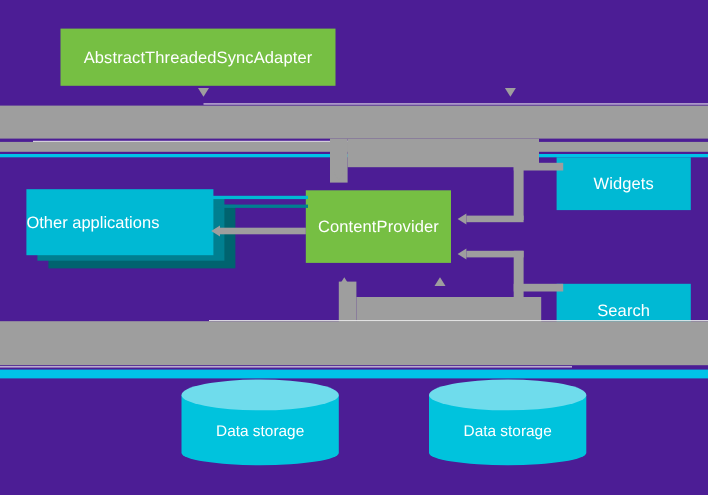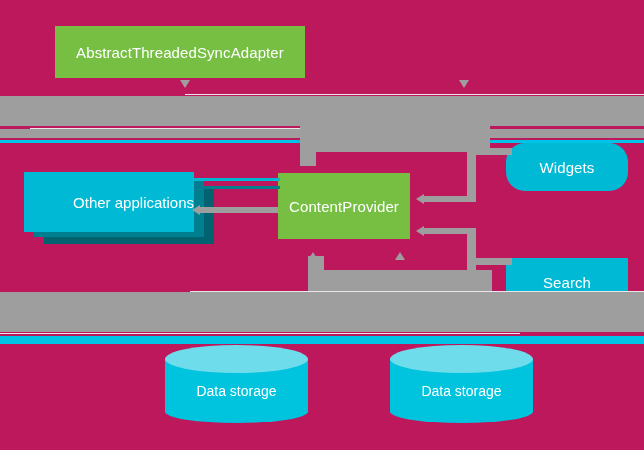--- a/index.html
+++ b/index.html
@@ -1,19 +1,19 @@
 <!DOCTYPE html>
 <html><head>
 <meta charset="utf-8">
 <style>
   html,body{margin:0;padding:0;background:#000;}
   #stage{
     position:relative;
     width:644px;height:450px;
-    background:#be185d;
+    background:#4c1d95;
     overflow:hidden;
     font-family:"Liberation Sans", sans-serif;
   }
 
   
   .node{
     position:absolute;
     display:flex;
     align-items:center;
     justify-content:center;
@@ -30,21 +30,21 @@
   
   .stack{ position:absolute; }
   .stack .card{
     position:absolute;
     box-sizing:border-box;
   }
   .stack .back2{ background:#00636f; }
   .stack .back1{ background:#007f90; }
   .stack .front{
     background:#00b9d4;
-    display:flex;align-items:center;justify-content:flex-end;
+    display:flex;align-items:center;justify-content:flex-start;
     color:#fff;font-size:15px;white-space:nowrap;
   }
 
   
   .cyl{ position:absolute; }
   .cyl .body{
     position:absolute;left:0;right:0;
     background:#00c3dd;
     border-radius:0 0 50% 50%/0 0 18% 18%;
   }
@@ -104,21 +104,21 @@
   <div class="node green" style="left:278px;top:173px;width:132px;height:66px;">
     <span>ContentProvider</span>
   </div>
 
   <div class="seg" style="left:200px;top:207px;width:78px;height:6px;"></div>
   <div class="ah ah-left" style="left:192px;top:205px;"></div>
 
   <div class="seg" style="left:190px;top:178px;width:90px;height:3px;background:#00b9d4;"></div>
   <div class="seg" style="left:196px;top:186px;width:84px;height:3px;background:#007f90;"></div>
 
-  <div class="node cyan" style="left:506px;top:143px;width:122px;height:48px;border-radius:19px;">
+  <div class="node cyan" style="left:506px;top:143px;width:122px;height:48px;">
     <span>Widgets</span>
   </div>
 
   <div class="node cyan" style="left:506px;top:230px;width:122px;height:48px;margin-top:28px;">
     <span>Search</span>
   </div>
 
   <div class="seg" style="left:467px;top:148px;width:9px;height:52px;"></div>
   <div class="seg" style="left:467px;top:148px;width:45px;height:7px;"></div>
   <div class="seg" style="left:424px;top:196px;width:52px;height:6px;"></div>

